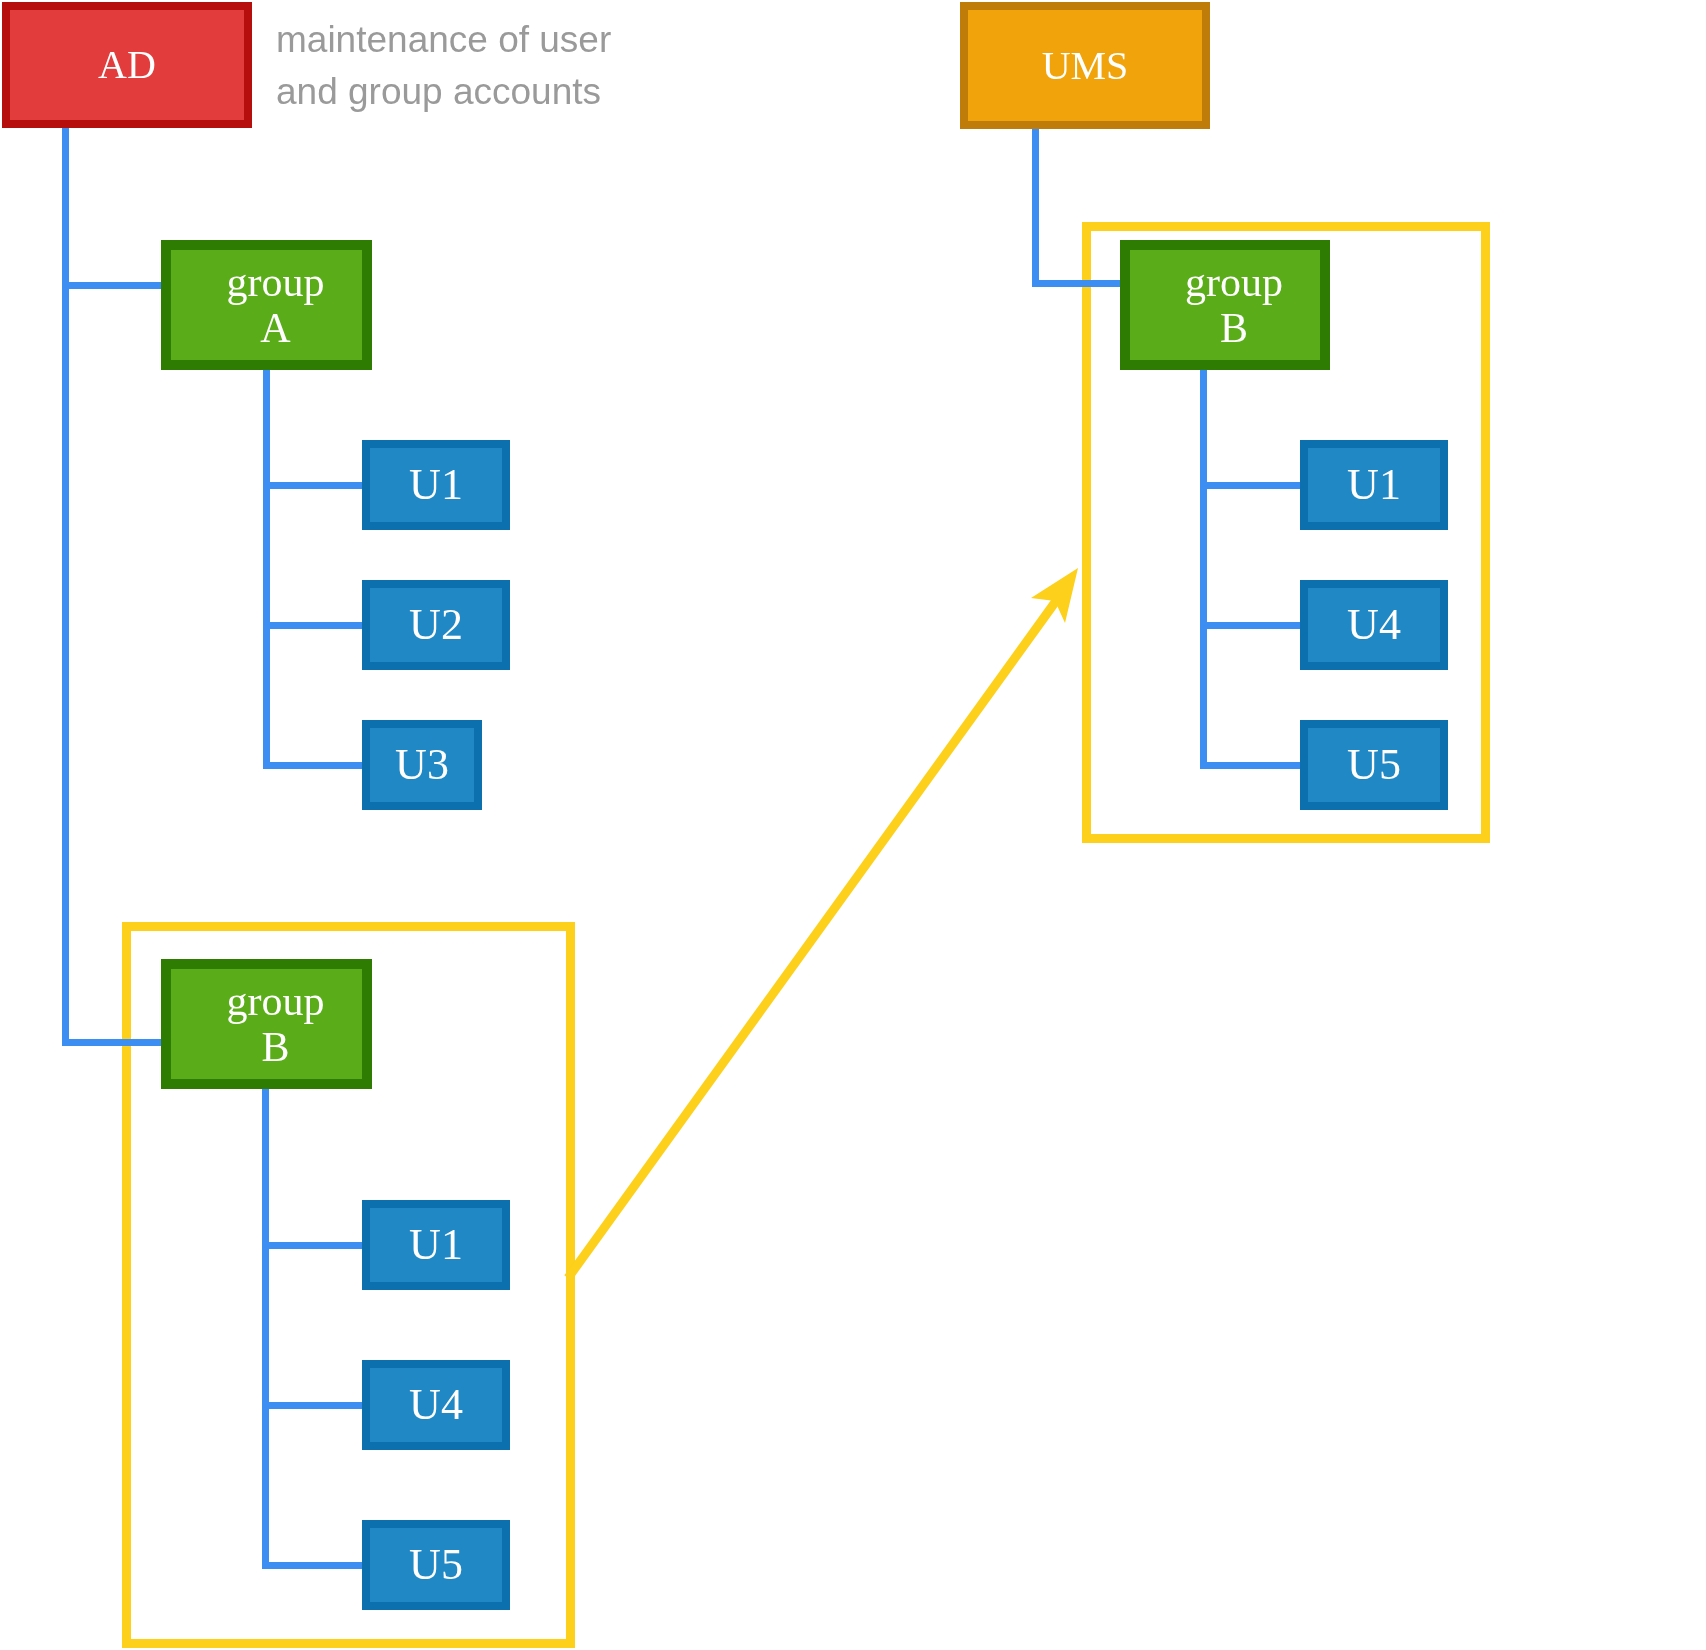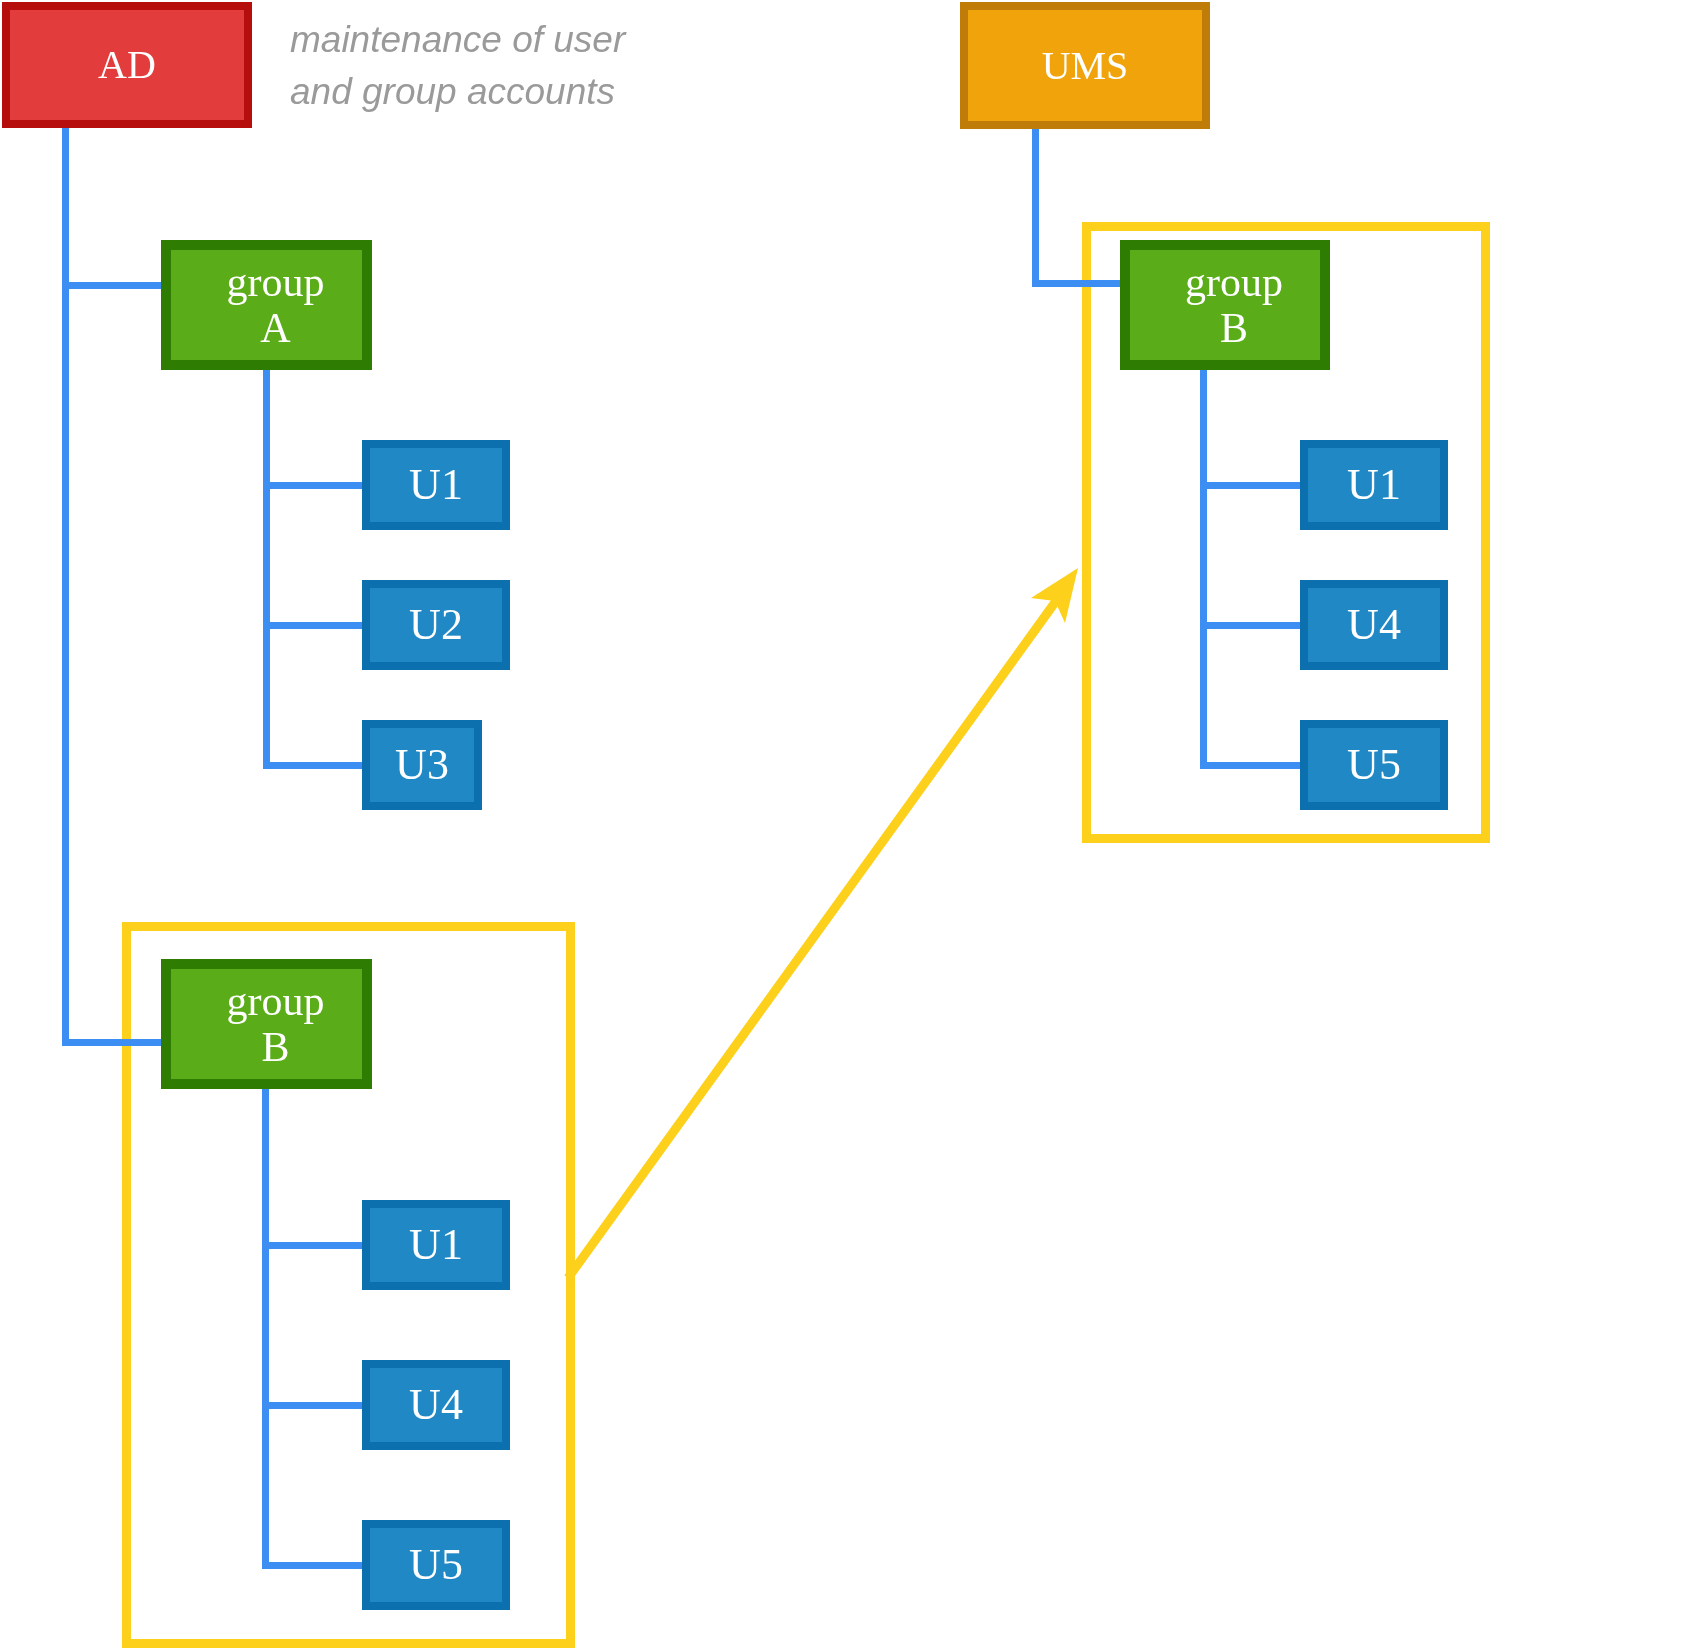--- a/index.html
+++ b/index.html
@@ -64,21 +64,21 @@
   <div class="hline" style="left:1200px;top:762px;width:100px;"></div>
 
   <svg class="arrow-svg" width="1706" height="1650" viewBox="0 0 1706 1650">
     <line x1="568" y1="1278" x2="1056" y2="601"></line>
     <polygon points="1078,568 1065,623 1055,601 1031,598"></polygon>
   </svg>
 
   <div class="node node-ad" style="left:2px;top:2px;width:250px;height:126px;">
     <span>AD</span>
   </div>
-  <div class="caption" style="left:290px;top:14px;font-style:italic;">
+  <div class="caption" style="left:276px;top:14px;">
     <div>maintenance of user</div>
     <div>and group accounts</div>
   </div>
 
   <div class="node node-ums" style="left:960px;top:2px;width:250px;height:127px;">
     <span>UMS</span>
   </div>
 
   <div class="node node-group" style="left:161px;top:240px;width:211px;height:130px;">
     <span>group</span>

